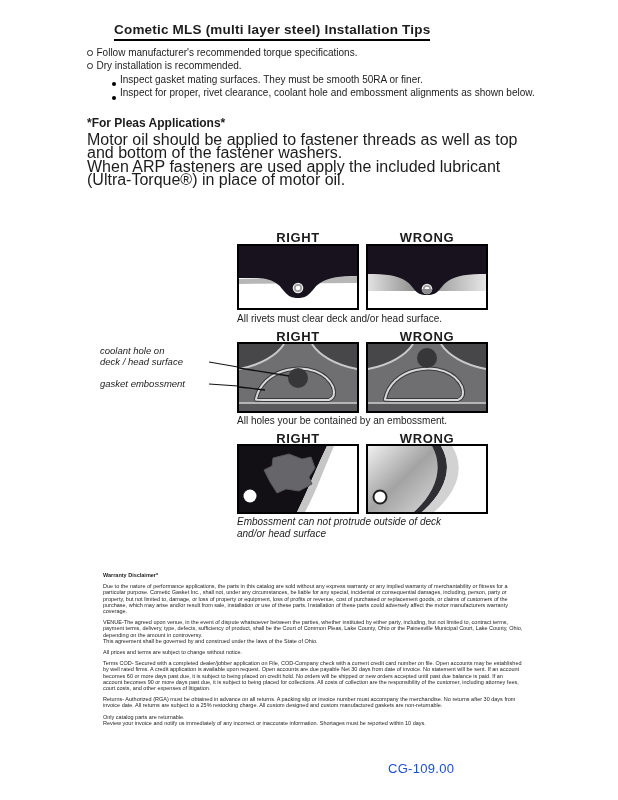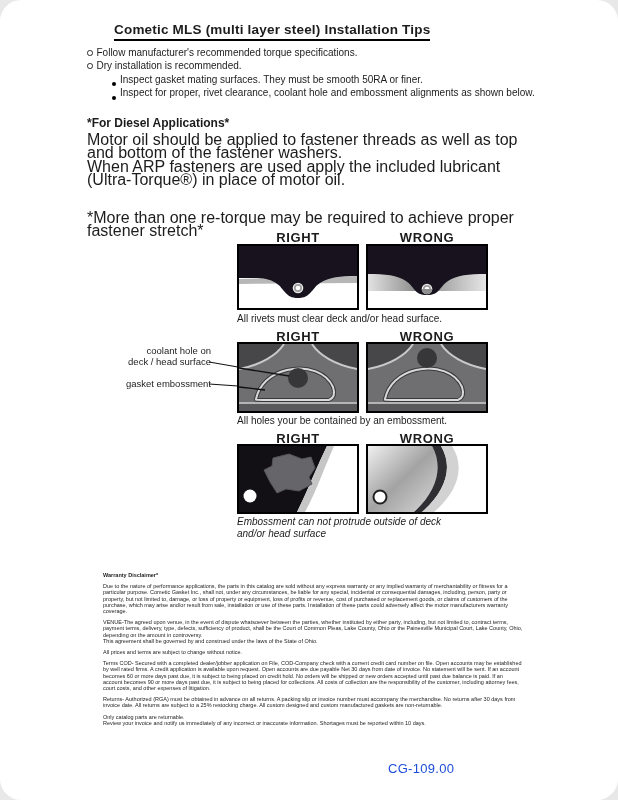--- a/index.html
+++ b/index.html
@@ -1,40 +1,40 @@
 <!DOCTYPE html>
 <html><head>
 <meta charset="utf-8">
 <style>
   html,body{margin:0;padding:0;background:#e8e8e8;}
   .page{
     position:relative;width:618px;height:800px;background:#ffffff;
     font-family:"Liberation Sans","DejaVu Sans",sans-serif;color:#1c1c1c;
-    margin:0 auto;overflow:hidden;border-radius:21px;
+    margin:0 auto;overflow:hidden;
   }
   .abs{position:absolute;}
   .title{
     left:114px;top:22px;font-size:13.5px;font-weight:700;letter-spacing:.2px;
     border-bottom:2.5px solid #000;padding-bottom:2px;display:inline-block;
   }
   .bullets{left:87px;top:46px;font-size:10px;line-height:13.4px;width:480px;}
   .b-row{display:flex;}
   .marker-open{flex:none;width:3.5px;height:3.5px;border:1px solid #2a2a2a;border-radius:50%;margin:4px 4px 0 0;}
   .marker-solid{flex:none;width:4px;height:4px;background:#000;border-radius:50%;margin:4.5px 4px 0 0;}
   .sub{margin-left:25px;align-items:flex-end;}
   .diesel-h{left:87px;top:116px;font-size:12px;font-weight:700;}
   .para{font-size:16px;line-height:13.4px;width:440px;white-space:pre-line;}
   .p1{left:87px;top:133px;}
   .p2{left:87px;top:166px;}
   .p3{left:87px;top:211px;}
   .dg-label{width:122px;text-align:center;font-size:13px;font-weight:700;letter-spacing:.6px;}
   .panel{box-sizing:border-box;width:122px;border:2px solid #000;background:#fff;}
   .panel svg{display:block;}
   .caption{font-size:10px;line-height:11.5px;white-space:pre-line;}
-  .ann{font-size:9.5px;line-height:11px;text-align:right;width:111px;}
+  .ann{font-size:9.5px;line-height:11px;text-align:left;width:111px;font-style:italic;}
   .fine{left:103px;top:572px;width:420px;font-size:5.5px;line-height:6.2px;color:#242424;}
   .fine p{margin:0 0 5px 0;white-space:pre-line;}
   .fine .fh{font-weight:700;margin-bottom:5px;}
   .footer-code{left:388px;top:761px;font-size:13px;color:#1d4ed8;letter-spacing:.3px;}
 </style>
 </head>
 <body>
 
 <div class="page">
 
@@ -52,24 +52,23 @@
     <div class="b-row sub">
       <span class="marker-solid"></span>
       <span>Inspect gasket mating surfaces.  They must be smooth 50RA or finer.</span>
     </div>
     <div class="b-row sub">
       <span class="marker-solid"></span>
       <span>Inspect for proper, rivet clearance, coolant hole and embossment alignments as shown below.</span>
     </div>
   </div>
 
-  <div class="abs diesel-h">*For Diesel Applications*</div>
+  <div class="abs diesel-h">*For Pleas Applications*</div>
   <div class="abs para p1">Motor oil should be applied to fastener threads as well as top and bottom of the fastener washers.
 When ARP fasteners are used apply the included lubricant (Ultra-Torque®) in place of motor oil.</div>
-  <div class="abs para p3">*More than one re-torque may be required to achieve proper fastener stretch*</div>
 
   <div class="abs dg-label" style="left:237px;top:230px;">RIGHT</div>
   <div class="abs dg-label" style="left:366px;top:230px;">WRONG</div>
 
   <div class="abs panel" style="left:237px;top:244px;">
     <svg width="118" height="62" viewBox="0 0 118 62">
       <rect width="118" height="62" fill="#ffffff"></rect>
       <path d="M0,33 L118,30 L118,37 L0,38 Z" fill="#b7b7b7"></path>
       <path d="M0,0 H118 V30 C101,30 90,31 81,37 C72,43 72,52 59,52 C46,52 46,43 37,37 C28,31 17,32 0,32 Z" fill="#17121d"></path>
       <circle cx="59" cy="42" r="5.3" fill="#ececec"></circle>

